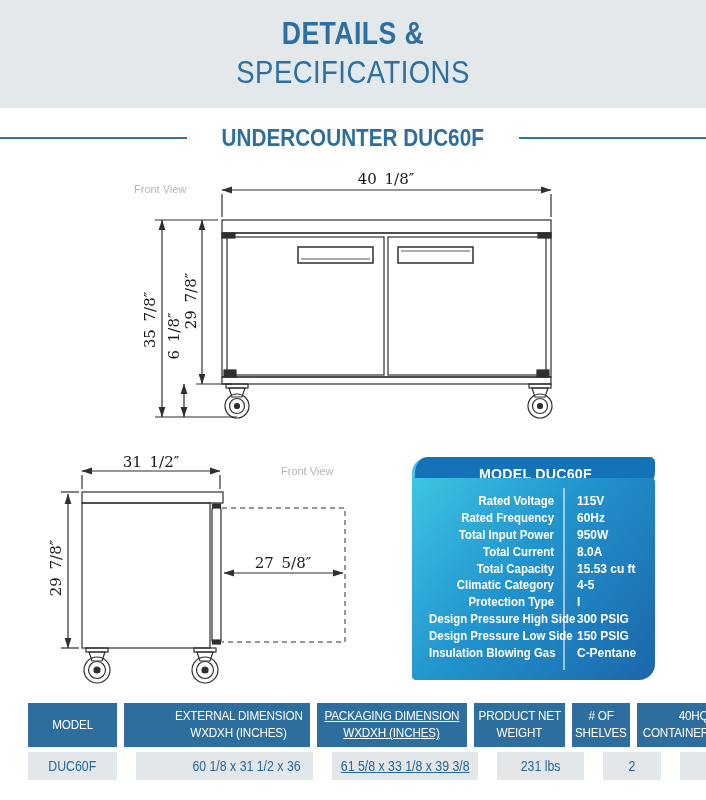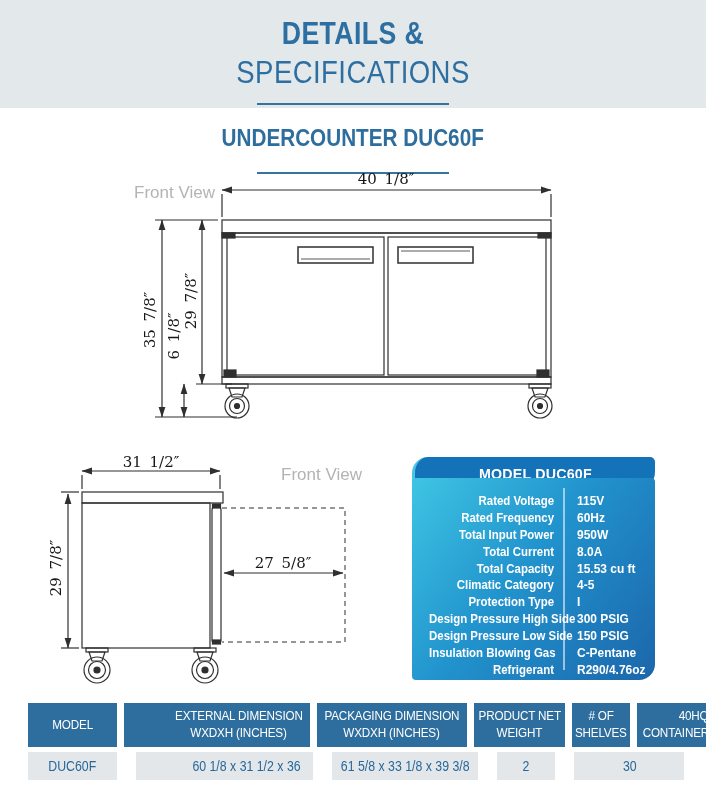--- a/index.html
+++ b/index.html
@@ -10,28 +10,28 @@
   .masthead{position:absolute;left:0;top:0;width:706px;height:108px;background:#e3e8ea;}
   .m1{position:absolute;left:0;top:16px;width:706px;text-align:center;
       font-size:31px;font-weight:800;color:#2e6fa2;letter-spacing:.5px;
       transform:scaleX(.86);transform-origin:50% 50%;white-space:nowrap;}
   .m2{position:absolute;left:0;top:54px;width:706px;text-align:center;
       font-size:32px;font-weight:400;color:#2e6fa2;letter-spacing:.5px;
       transform:scaleX(.86);transform-origin:50% 50%;white-space:nowrap;}
 
   
   .sect{position:absolute;left:0;top:124px;width:706px;height:28px;
-        display:flex;align-items:center;justify-content:center;gap:20px;flex-direction:column;}
+        display:flex;align-items:center;justify-content:center;gap:20px;}
   .rule{height:2px;width:192px;background:#35749f;flex:0 0 auto;}
   .sect h2{margin:0;font-size:23px;font-weight:600;color:#2e6e9e;letter-spacing:0;
            transform:scaleX(.9);transform-origin:50% 50%;white-space:nowrap;}
 
   
   svg.linework{position:absolute;left:0;top:0;width:706px;height:800px;pointer-events:none;}
-  .viewlabel{position:absolute;font-size:17px;color:#b4b4b4;white-space:nowrap;}
+  .viewlabel{position:absolute;font-size:11px;color:#b4b4b4;white-space:nowrap;}
   .dim{position:absolute;font-family:"DejaVu Serif",serif;font-size:15px;color:#161616;
        white-space:nowrap;word-spacing:3px;transform:translate(-50%,-50%);}
   .dim.v{transform:translate(-50%,-50%) rotate(-90deg);}
 
   
   .spec-head{position:absolute;left:412px;top:437px;width:243px;height:33px;
              background:#1472b8;border-radius:16px 5px 18px 3px;
              border-left:3px solid #49c3e6;box-sizing:border-box;
              display:flex;align-items:center;justify-content:center;margin-top:20px;}
   .spec-head span{color:#fff;font-size:15px;font-weight:700;letter-spacing:.2px;
@@ -51,21 +51,21 @@
   .btable{position:absolute;left:28px;top:703px;width:652px;}
   .brow{display:flex;gap:7px;}
   .bhead{height:44px;background:#2e6e9e;color:#fff;display:flex;flex-direction:column;
          align-items:center;justify-content:center;font-size:13px;line-height:1.3;
          letter-spacing:-.2px;}
   .bhead div{transform:scaleX(.9);white-space:nowrap;}
   .bvals{margin-top:5px;gap:19px;}
   .bval{height:28px;background:#e4e7e9;color:#27689b;display:flex;align-items:center;
         justify-content:center;font-size:14px;}
   .bval span{transform:scaleX(.88);white-space:nowrap;}
-  .c0{flex:0 0 89px;} .c1{flex:0 0 133px;padding-left:44px;} .c2{flex:0 0 140px;}
+  .c0{flex:0 0 89px;} .c1{flex:0 0 133px;padding-left:44px;} .c2{flex:0 0 140px;text-decoration:underline;}
   .c3{flex:0 0 87px;} .c4{flex:0 0 58px;}  .c5{flex:0 0 110px;}
 </style>
 </head>
 <body>
 
 <div class="page">
 
   <header class="masthead">
     <div class="m1">DETAILS &amp;</div>
     <div class="m2">SPECIFICATIONS</div>
@@ -207,24 +207,20 @@
         <span class="spec-value">300 PSIG</span>
       </div>
     <div class="spec-row">
         <span class="spec-label">Design Pressure Low Side</span>
         <span class="spec-value">150 PSIG</span>
       </div>
     <div class="spec-row">
         <span class="spec-label">Insulation Blowing Gas</span>
         <span class="spec-value">C-Pentane</span>
       </div>
-    <div class="spec-row">
-        <span class="spec-label">Refrigerant</span>
-        <span class="spec-value">R290/4.76oz</span>
-      </div>
   </div>
 
   <div class="btable">
     <div class="brow">
       <div class="bhead c0">
         <div>MODEL</div>
         <div></div>
       </div>
       <div class="bhead c1">
         <div>EXTERNAL DIMENSION</div>
@@ -250,20 +246,23 @@
     <div class="brow bvals">
       <div class="bval c0">
           <span>DUC60F</span>
         </div>
       <div class="bval c1">
           <span>60 1/8 x 31 1/2 x 36</span>
         </div>
       <div class="bval c2">
           <span>61 5/8 x 33 1/8 x 39 3/8</span>
         </div>
+      <div class="bval c3">
+          <span>231 lbs</span>
+        </div>
       <div class="bval c4">
           <span>2</span>
         </div>
       <div class="bval c5">
           <span>30</span>
         </div>
     </div>
   </div>
 
 </div>

